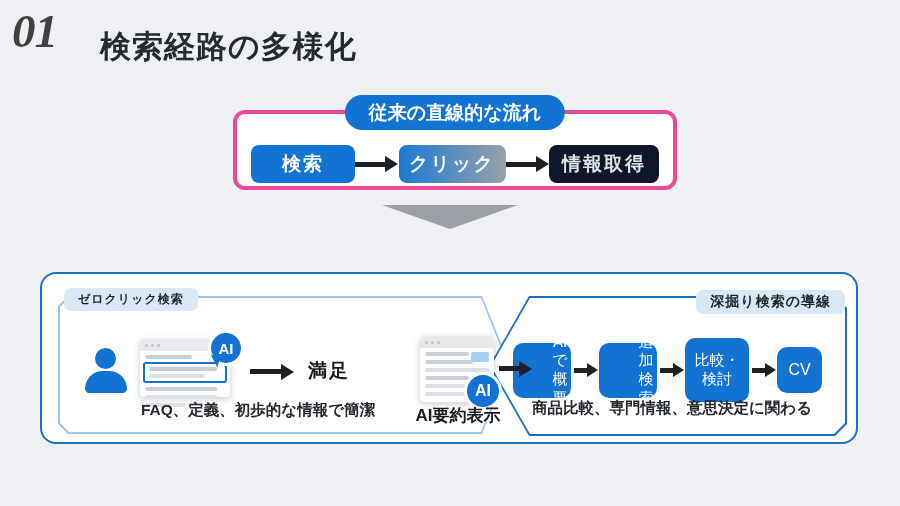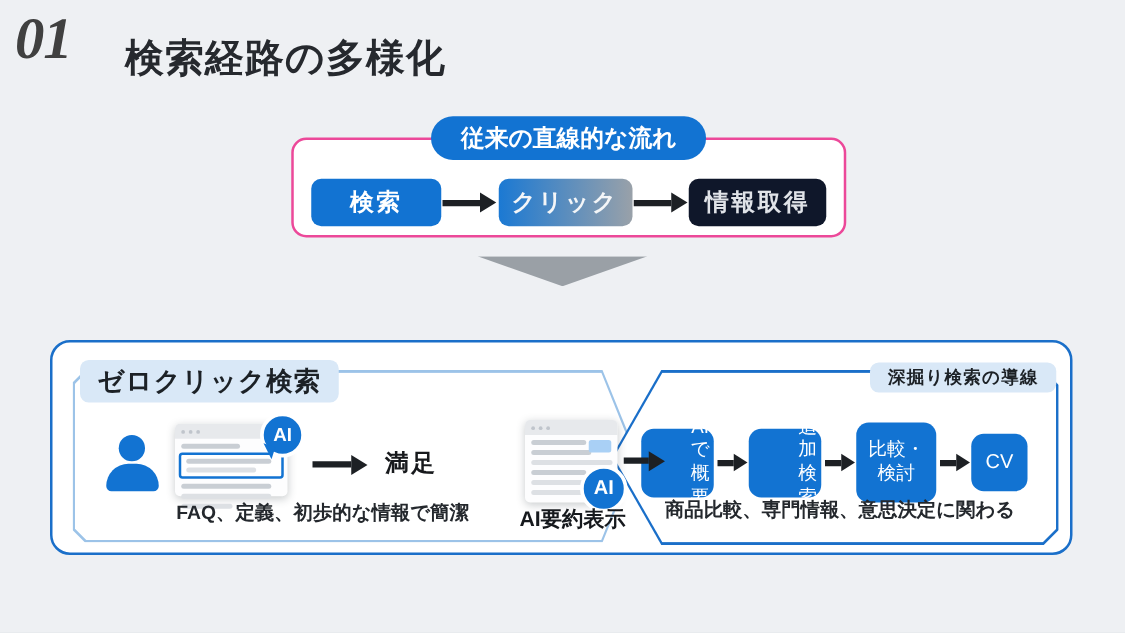--- a/index.html
+++ b/index.html
@@ -8,21 +8,21 @@
   .stage { position:relative; width:900px; height:506px; background:#eef0f3; overflow:hidden; }
 
   
   .sec-num { position:absolute; left:12px; top:4px; font-size:47px; font-weight:800; font-style:italic; color:#404040; letter-spacing:-1px;font-family:Liberation Serif, serif; }
   .page-title { position:absolute; left:100px; top:26px; font-size:31px; font-weight:700; color:#26292e; letter-spacing:1px; }
 
   
   .pill { position:absolute; left:50%; transform:translateX(-50%); background:#1273d2; color:#fff; font-weight:700; border-radius:999px; display:flex; align-items:center; justify-content:center; white-space:nowrap; z-index:6; }
 
   
-  .trad-box { position:absolute; left:233px; top:110px; width:444px; height:80px; background:#fff; border:2px solid #ec4899; border-radius:12px; }
+  .trad-box { position:absolute; left:233px; top:110px; width:444px; height:80px; background:#fff; border:4px solid #ec4899; border-radius:12px; }
   .trad-pill { top:-19px; height:35px; padding:0 24px; font-size:19px; }
   .trad-row { position:absolute; left:14px; right:14px; top:31px; display:flex; align-items:center; justify-content:space-between; }
   .step { height:38px; border-radius:8px; display:flex; align-items:center; justify-content:center; font-size:19px; font-weight:600; letter-spacing:2px; }
   .step-blue { width:104px; background:#1273d2; color:#fff; }
   .step-fade { width:107px; background:linear-gradient(90deg,#1b79d3,#99a1a9); color:#f4f6f8; }
   .step-gray { width:110px; background:#0f172a; color:#e0e3e8; }
 
   
   .harrow { position:relative; height:5px; background:#1d2024; flex:none; }
   .harrow::after { content:""; position:absolute; left:100%; top:50%; transform:translateY(-50%); width:0; height:0; border-left:13px solid #1d2024; border-top:8px solid transparent; border-bottom:8px solid transparent; }
@@ -42,21 +42,21 @@
   .panel-shape, .panel-shape-in { position:absolute; }
   .panel-shape { inset:0; }
   .panel-shape-in { inset:2px; background:#fff; }
   .pl .panel-shape { background:#9cc3e8; clip-path:polygon(10px 0,calc(100% - 28px) 0,100% 50%,calc(100% - 28px) 100%,10px 100%,0 calc(100% - 10px),0 10px); }
   .pl .panel-shape-in { clip-path:polygon(9px 0,calc(100% - 27px) 0,100% 50%,calc(100% - 27px) 100%,9px 100%,0 calc(100% - 9px),0 9px); }
   .pr .panel-shape { background:#1a6fc9; clip-path:polygon(40px 0,calc(100% - 12px) 0,100% 12px,100% calc(100% - 12px),calc(100% - 12px) 100%,40px 100%,0 50%); }
   .pr .panel-shape-in { clip-path:polygon(39px 0,calc(100% - 11px) 0,100% 11px,100% calc(100% - 11px),calc(100% - 11px) 100%,39px 100%,0 50%); }
   .panel-left { left:16px; top:22px; width:452px; height:138px; }
   .panel-right { left:447px; top:22px; width:358px; height:140px; }
 
-  .badge { position:absolute; background:#d9e8f7; color:#1c2126; font-size:21px; font-weight:700; border-radius:7px; padding:3px 14px; z-index:7; letter-spacing:1px; white-space:nowrap; }
+  .badge { position:absolute; background:#d9e8f7; color:#1c2126; font-size:12px; font-weight:700; border-radius:7px; padding:3px 14px; z-index:7; letter-spacing:1px; white-space:nowrap; }
   .badge-left { left:6px; top:-8px; }
   .badge-right { right:2px; top:-6px; font-size:14px; }
 
   .caption { position:absolute; font-size:15.5px; font-weight:700; color:#24282d; text-align:center; z-index:5; white-space:nowrap; }
 
   
   .person { position:absolute; left:27px; top:52px; width:42px; height:45px; z-index:4; }
   .person .head { position:absolute; left:10px; top:0; width:21px; height:21px; border-radius:50%; background:#1273d2; }
   .person .body { position:absolute; left:0; bottom:0; width:42px; height:22px; border-radius:21px 21px 5px 5px; background:#1273d2; }
 

